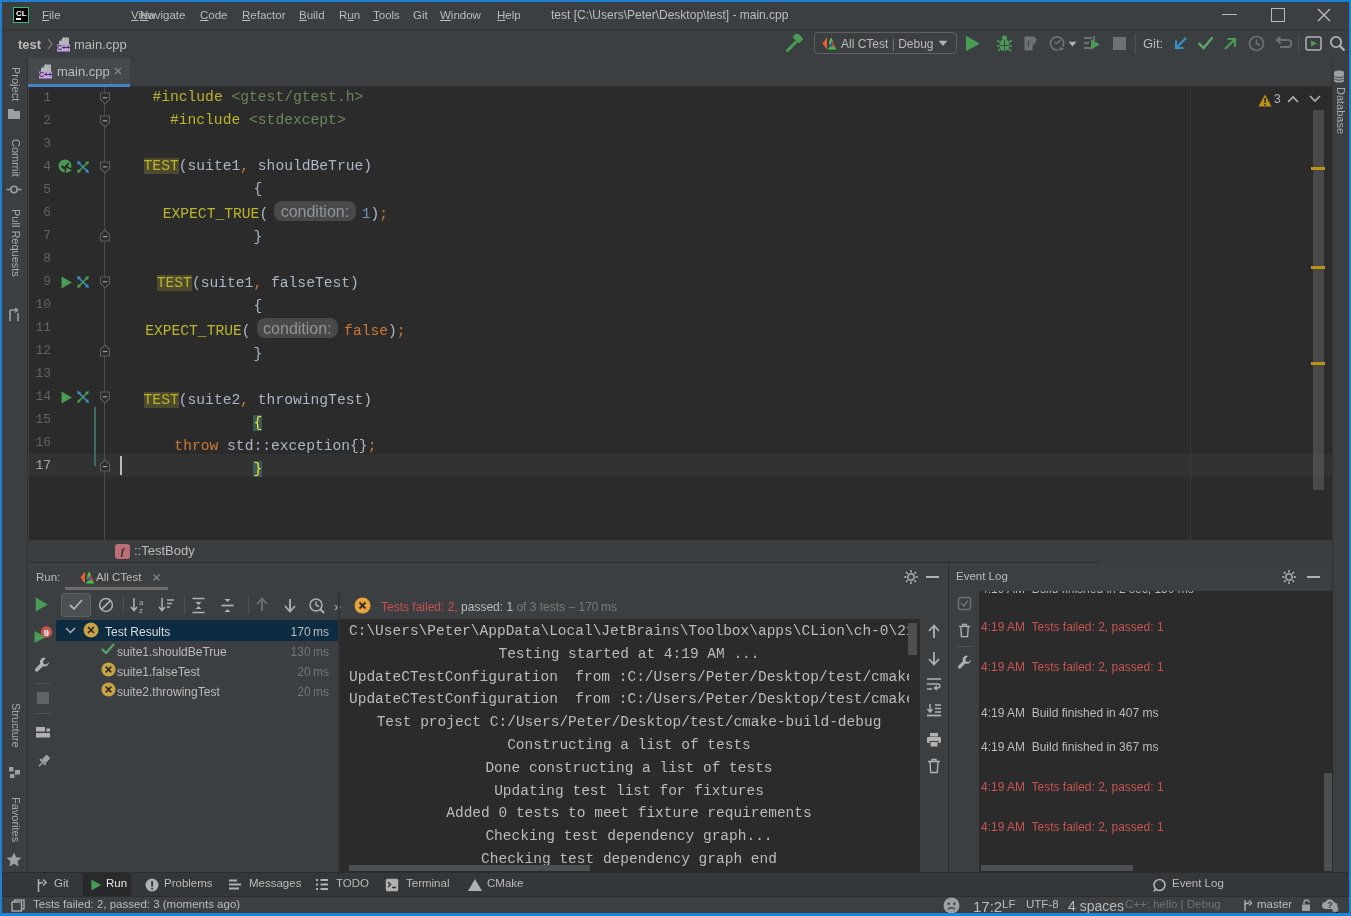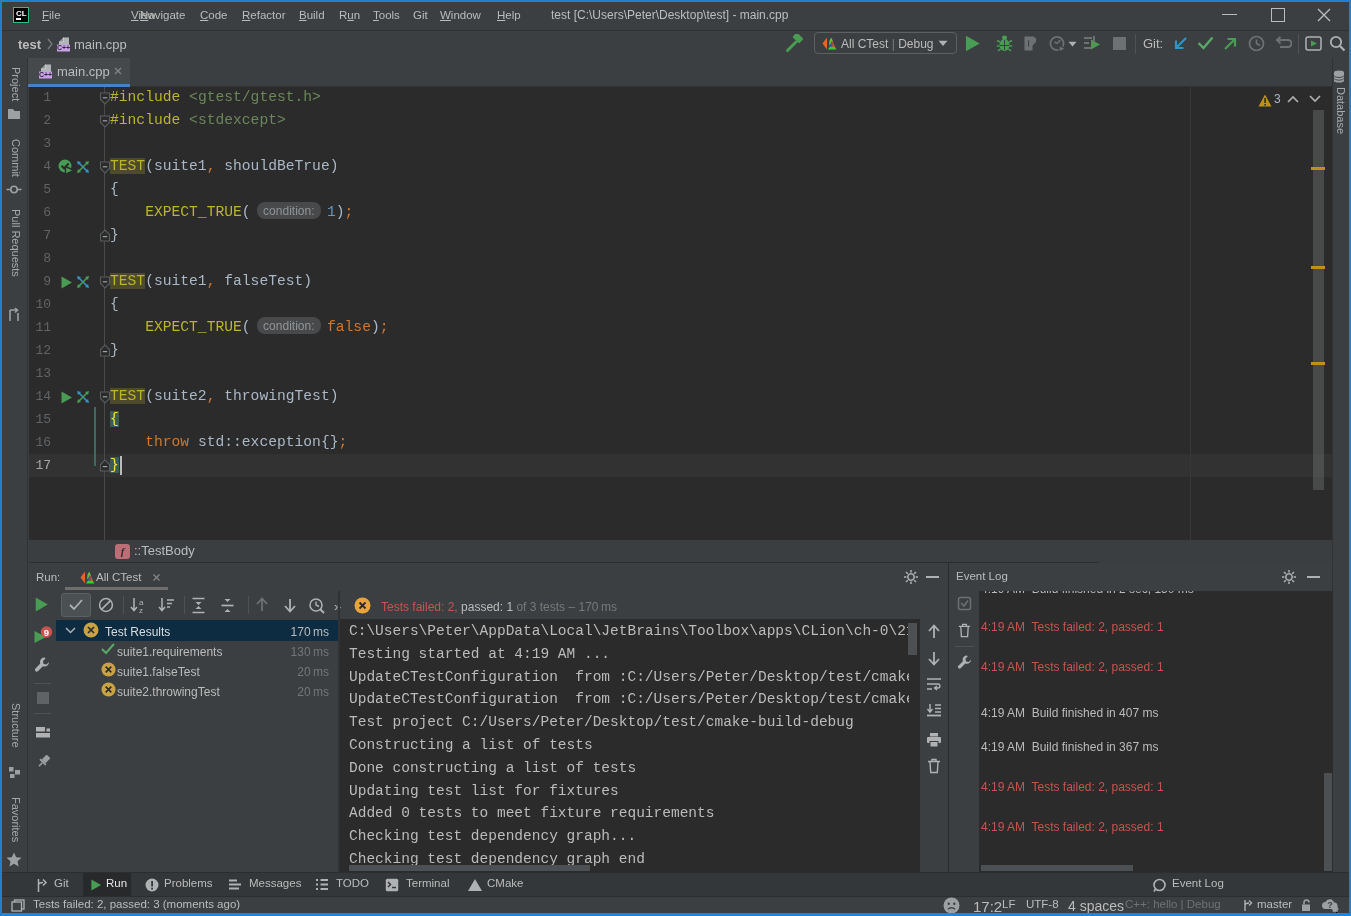--- a/index.html
+++ b/index.html
@@ -1,22 +1,22 @@
 <!DOCTYPE html>
 <html><head>
 <meta charset="utf-8">
 <style>
   html,body{margin:0;padding:0;}
   body{width:1351px;height:916px;position:relative;background:#3C3F41;overflow:hidden;
        font-family:"Liberation Sans",sans-serif;-webkit-font-smoothing:antialiased;}
   .abs{position:absolute;}
-  .mono{font-family:"Liberation Mono",monospace;}
+  .mono{font-family:"Liberation Mono",monospace;text-align:center;}
   .frame{position:absolute;left:0;top:0;right:0;bottom:0;border:2px solid #1F80D1;border-bottom:3px solid #1C85DD;z-index:99;pointer-events:none;}
   svg{display:block;}
-  .hint{font-family:"Liberation Sans",sans-serif;font-size:12px;color:#919496;background:#47494B;
+  .hint{font-family:"Liberation Sans",sans-serif;font-size:16px;color:#919496;background:#47494B;
         border-radius:8px;padding:1.5px 6.5px;margin:0 6px;position:relative;top:-1px;}
   .vtext{width:16px;font-size:11px;color:#A7AAAD;writing-mode:vertical-rl;white-space:nowrap;text-align:center;}
 </style>
 </head>
 <body>
 <div class="frame"></div>
 
 <div class="abs" id="titlebar" style="left:0;top:0;width:1351px;height:30px;background:#3C3F41;"></div>
 
 <div class="abs" style="left:13px;top:7px;width:16px;height:16px;background:#000;border:1.6px solid #35BB7A;box-sizing:border-box;">
@@ -381,21 +381,21 @@
   <svg class="abs" style="left:54px;top:59px;" width="16" height="16" viewBox="0 0 16 16">
       <circle cx="8" cy="8" r="7.5" fill="#C9A343"></circle>
       <path d="M5 5 L11 11 M11 5 L5 11" stroke="#2B2B2B" stroke-width="1.7"></path>
     </svg>
   <div class="abs" style="left:76px;top:62px;font-size:12px;color:#D9DCDE;">Test Results</div>
   <div class="abs" style="left:240px;top:62px;width:60px;text-align:right;font-size:12px;color:#BBBBBB;">170 ms</div>
 
   <svg class="abs" style="left:72px;top:80px;" width="14" height="12" viewBox="0 0 14 12">
       <path d="M1 6 L5 10 L13 1" stroke="#59A869" stroke-width="2" fill="none"></path>
     </svg>
-  <div class="abs" style="left:88px;top:82px;font-size:12px;color:#BBBBBB;">suite1.requirements</div>
+  <div class="abs" style="left:88px;top:82px;font-size:12px;color:#BBBBBB;">suite1.shouldBeTrue</div>
   <div class="abs" style="left:240px;top:82px;width:60px;text-align:right;font-size:12px;color:#747577;">130 ms</div>
 
   <svg class="abs" style="left:72px;top:99px;" width="15" height="15" viewBox="0 0 16 16">
       <circle cx="8" cy="8" r="7.5" fill="#C9A343"></circle>
       <path d="M5 5 L11 11 M11 5 L5 11" stroke="#2B2B2B" stroke-width="1.7"></path>
     </svg>
   <div class="abs" style="left:88px;top:102px;font-size:12px;color:#BBBBBB;">suite1.falseTest</div>
   <div class="abs" style="left:240px;top:102px;width:60px;text-align:right;font-size:12px;color:#747577;">20 ms</div>
 
   <svg class="abs" style="left:72px;top:119px;" width="15" height="15" viewBox="0 0 16 16">

